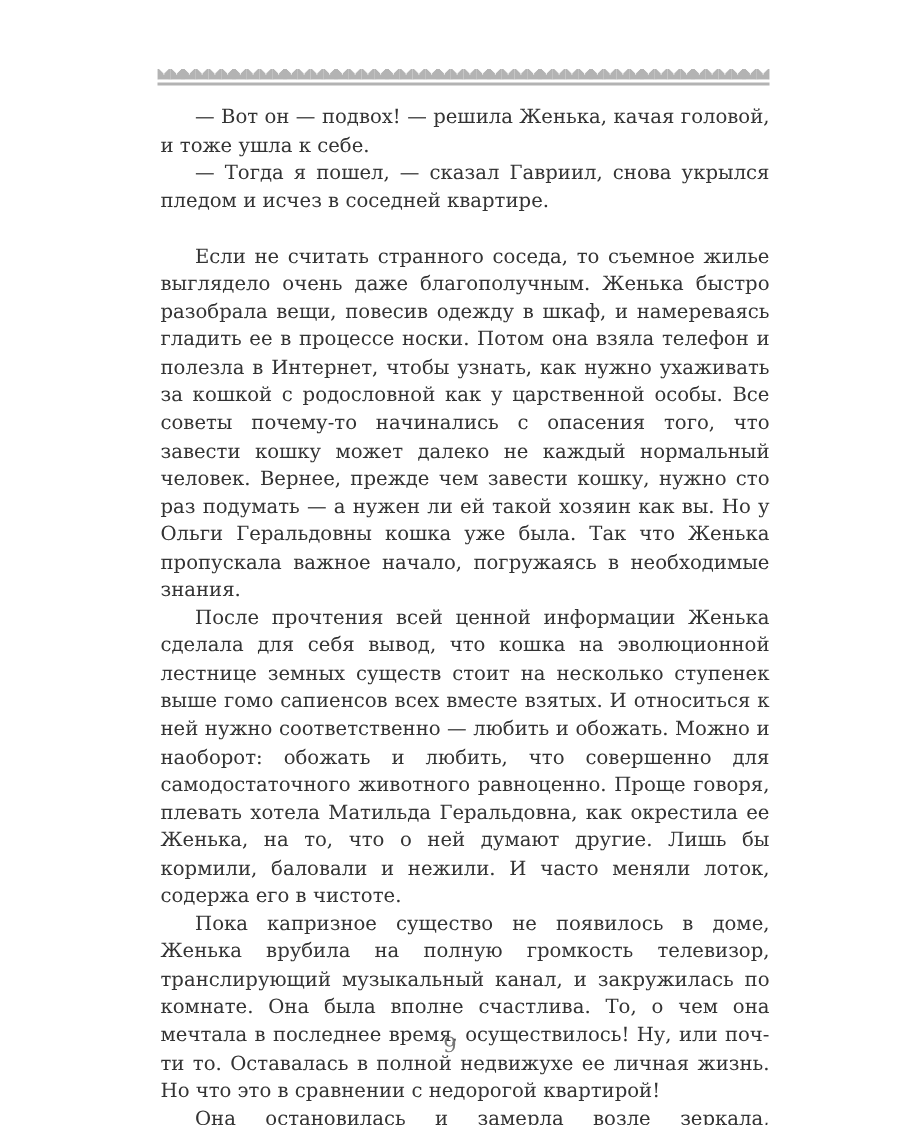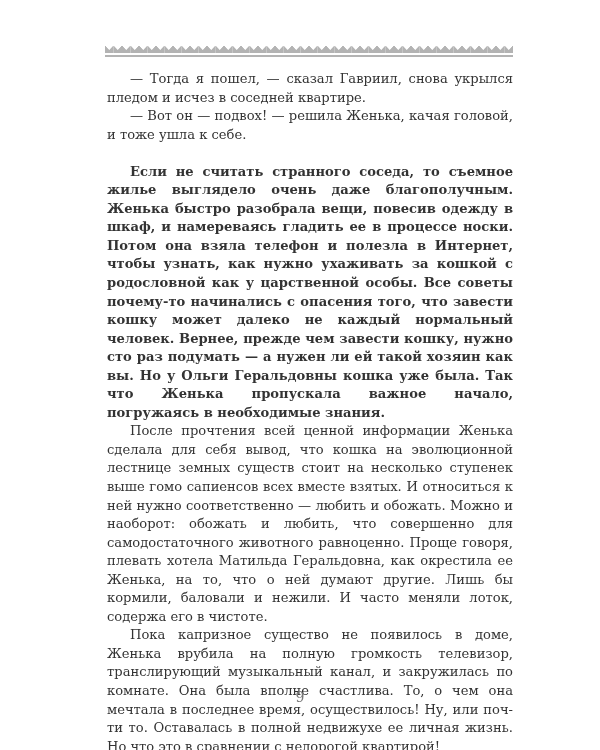--- a/index.html
+++ b/index.html
@@ -50,42 +50,41 @@
       line-height: 18.55px;
       text-align: justify;
       hyphens: manual;
     }
     .page-body p {
       margin: 0;
       text-indent: 23px;
     }
     .page-body p.section-start {
       margin-top: 18.5px;
-      font-weight: bold;
     }
     .page-number {
       position: absolute;
       left: 0;
       width: 600px;
       top: 689px;
       text-align: center;
       font-size: 14px;
       color: #777777;
     }
   </style>
 </head>
 <body>
 
 <div class="header-ornament">
   <div class="ornament-teeth"></div>
   <div class="ornament-line"></div>
 </div>
 
 <div class="page-body">
+  <p>— Вот он — подвох! — решила Женька, качая головой, и тоже ушла к себе.</p>
   <p>— Тогда я пошел, — сказал Гавриил, снова укрылся пледом и ис­чез в соседней квартире.</p>
-  <p>— Вот он — подвох! — решила Женька, качая головой, и тоже ушла к себе.</p>
   <p class="section-start">Если не считать странного соседа, то съемное жилье выглядело очень даже благополучным. Женька быстро разобрала вещи, пове­сив одежду в шкаф, и намереваясь гладить ее в процессе носки. По­том она взяла телефон и полезла в Интернет, чтобы узнать, как нужно ухаживать за кошкой с родословной как у царственной осо­бы. Все советы почему-то начинались с опасения того, что завести кошку может далеко не каждый нормальный человек. Вернее, пре­жде чем завести кошку, нужно сто раз подумать — а нужен ли ей такой хозяин как вы. Но у Ольги Геральдовны кошка уже была. Так что Женька пропускала важное начало, погружаясь в необходимые знания.</p>
   <p>После прочтения всей ценной информации Женька сделала для себя вывод, что кошка на эволюционной лестнице земных существ стоит на несколько ступенек выше гомо сапиенсов всех вместе взя­тых. И относиться к ней нужно соответственно — любить и обо­жать. Можно и наоборот: обожать и любить, что совершенно для самодостаточного животного равноценно. Проще говоря, плевать хотела Матильда Геральдовна, как окрестила ее Женька, на то, что о ней думают другие. Лишь бы кормили, баловали и нежили. И ча­сто меняли лоток, содержа его в чистоте.</p>
   <p>Пока капризное существо не появилось в доме, Женька врубила на полную громкость телевизор, транслирующий музыкальный канал, и закружилась по комнате. Она была вполне счастлива. То, о чем она мечтала в последнее время, осуществилось! Ну, или поч­ти то. Оставалась в полной недвижухе ее личная жизнь. Но что это в сравнении с недорогой квартирой!</p>
   <p>Она остановилась и замерла возле зеркала, висевшего рядом с дверью. Конечно, не красавица, но яркая и привлекающая вни­мание. Ладно, опустим яркую, но внимание Евгения Жукова мо­жет привлечь неординарным нарядом. К примеру, сегодня на ней надета свободная для ее сорок восьмого размера футболка в стиле</p>
 </div>
 
 <div class="page-number">9</div>
 
 </body></html>

